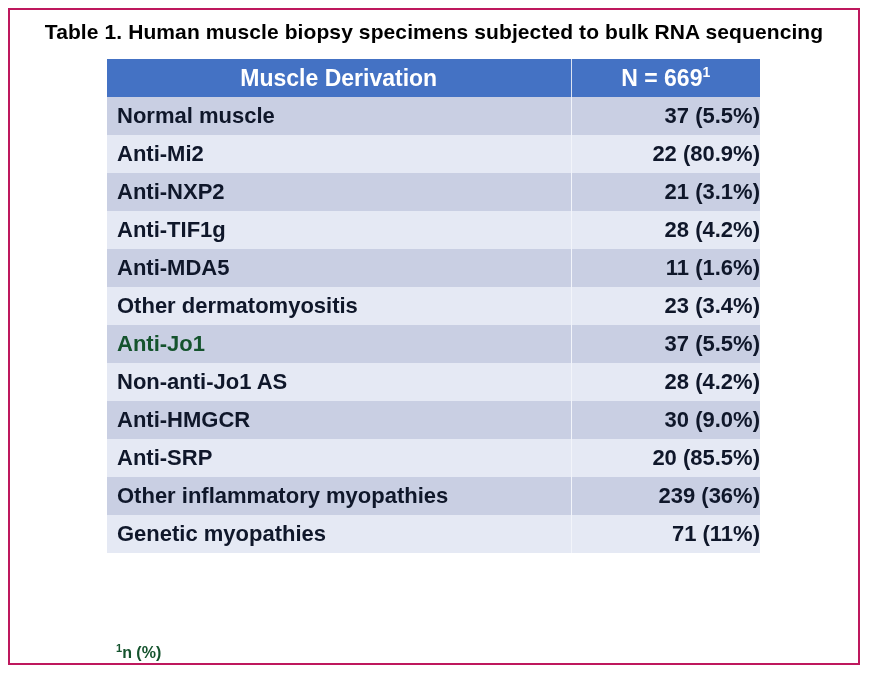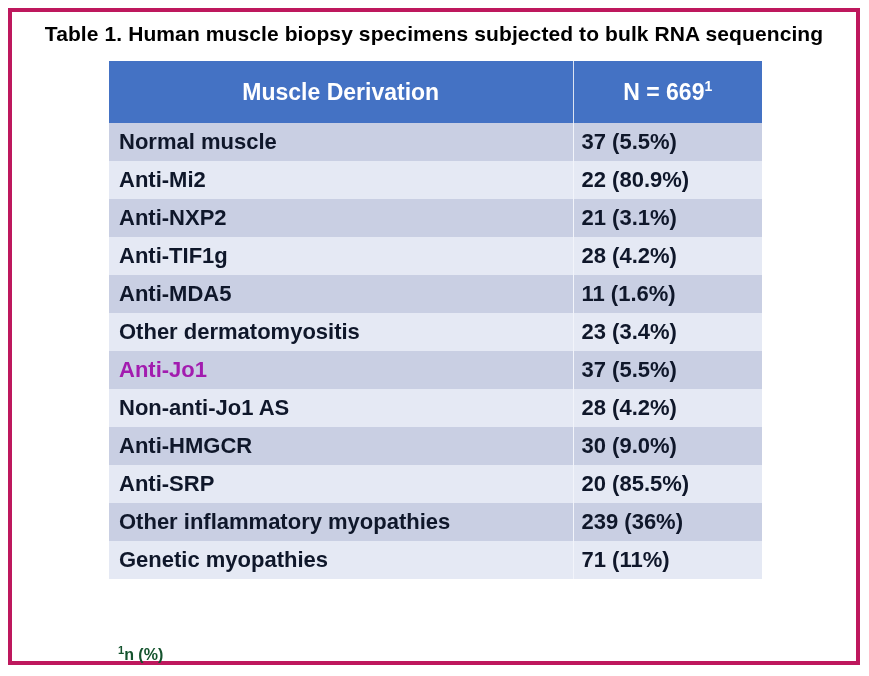--- a/index.html
+++ b/index.html
@@ -12,21 +12,21 @@
     height: 676px;
     font-family: "Liberation Sans", sans-serif;
     overflow: hidden;
   }
   .figure-frame {
     position: absolute;
     left: 8px;
     top: 8px;
     width: 852px;
     height: 657px;
-    border: 4px solid #be185d;
+    border: 2px solid #be185d;
     background: #ffffff;
     box-sizing: border-box;
   }
   .table-title {
     position: absolute;
     left: 0;
     right: 0;
     top: 10px;
     text-align: center;
     font-size: 21px;
@@ -45,21 +45,21 @@
   }
   .data-table col.col-label { width: 464px; }
   .data-table col.col-value { width: 189px; }
 
   .data-table th {
     background: #4472c4;
     color: #ffffff;
     font-size: 23px;
     font-weight: bold;
     height: 38px;
-    padding: 12px;
+    padding: 0;
     text-align: center;
     border: none;
     vertical-align: middle;
   }
   .data-table th.hdr-label {
     border-right: 1px solid #dce3f2;
   }
   .data-table th sup {
     font-size: 14px;
     vertical-align: super;
@@ -76,25 +76,25 @@
   }
   .data-table tbody tr.row-odd td { background: #c9cfe3; }
   .data-table tbody tr.row-even td { background: #e5e9f4; }
 
   .data-table td.cell-label {
     text-align: left;
     padding-left: 10px;
     border-right: 1px solid #f2f4fa;
   }
   .data-table td.cell-value {
-    text-align: left;
+    text-align: right;
     padding-left: 8px;
   }
   .data-table td.cell-label.highlight {
-    color: #a21caf;
+    color: #14532d;
     margin-left: 28px;
   }
   .footnote {
     position: absolute;
     left: 106px;
     top: 634px;
     font-size: 16px;
     font-weight: bold;
     color: #14532d;
   }

